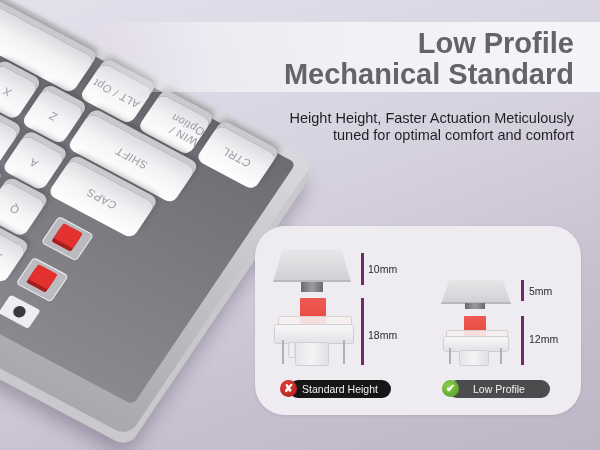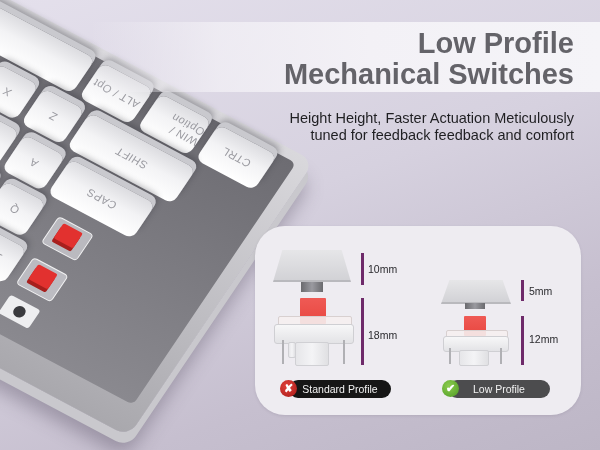--- a/index.html
+++ b/index.html
@@ -173,25 +173,25 @@
         <span>1 !</span>
       </div>
     <div class="switch-housing" style="left:320px; top:176px;"></div>
     <div class="switch-red" style="left:328px; top:180px;"></div>
     <div class="stab-hole" style="left:322px; top:220px;"></div>
   </div>
 
   <div class="title-band"></div>
   <div class="title">
     <div>Low Profile</div>
-    <div>Mechanical Switches</div>
+    <div>Mechanical Standard</div>
   </div>
   <div class="subtitle">
     <div>Height Height, Faster Actuation Meticulously</div>
-    <div>tuned for feedback feedback and comfort</div>
+    <div>tuned for optimal comfort and comfort</div>
   </div>
 
   <div class="card">
 
     <div class="col col-std">
       <div class="keycap-img" style="left:18px; top:24px; width:78px; height:30px;"></div>
       <div class="stem" style="left:46px; top:56px; width:22px; height:10px;"></div>
       <div class="slider" style="left:45px; top:72px; width:26px; height:26px;"></div>
       <div class="housing-top" style="left:23px; top:90px; width:72px; height:10px;"></div>
       <div class="housing" style="left:19px; top:98px; width:78px; height:18px;"></div>
@@ -199,21 +199,21 @@
       <div class="housing-bottom" style="left:33px; top:116px; width:6px; height:14px;"></div>
       <div class="pin" style="left:27px; top:114px; height:24px;"></div>
       <div class="pin" style="left:88px; top:114px; height:24px;"></div>
 
       <div class="dim-bar" style="left:106px; top:27px; height:32px;"></div>
       <div class="dim-label" style="left:113px; top:37px;">10mm</div>
       <div class="dim-bar" style="left:106px; top:72px; height:67px;"></div>
       <div class="dim-label" style="left:113px; top:103px;text-align:right;">18mm</div>
 
       <div class="pill pill-std" style="left:34px; top:154px; width:102px;">
-        <span>Standard Profile</span>
+        <span>Standard Height</span>
       </div>
       <div class="badge badge-x" style="left:25px; top:154px;">✘</div>
     </div>
 
     <div class="col col-low">
       <div class="keycap-img" style="left:23px; top:54px; width:70px; height:22px;"></div>
       <div class="stem" style="left:47px; top:77px; width:20px; height:6px;"></div>
       <div class="slider" style="left:46px; top:90px; width:22px; height:20px;"></div>
       <div class="housing-top" style="left:28px; top:104px; width:60px; height:8px;"></div>
       <div class="housing" style="left:25px; top:110px; width:64px; height:14px;"></div>

